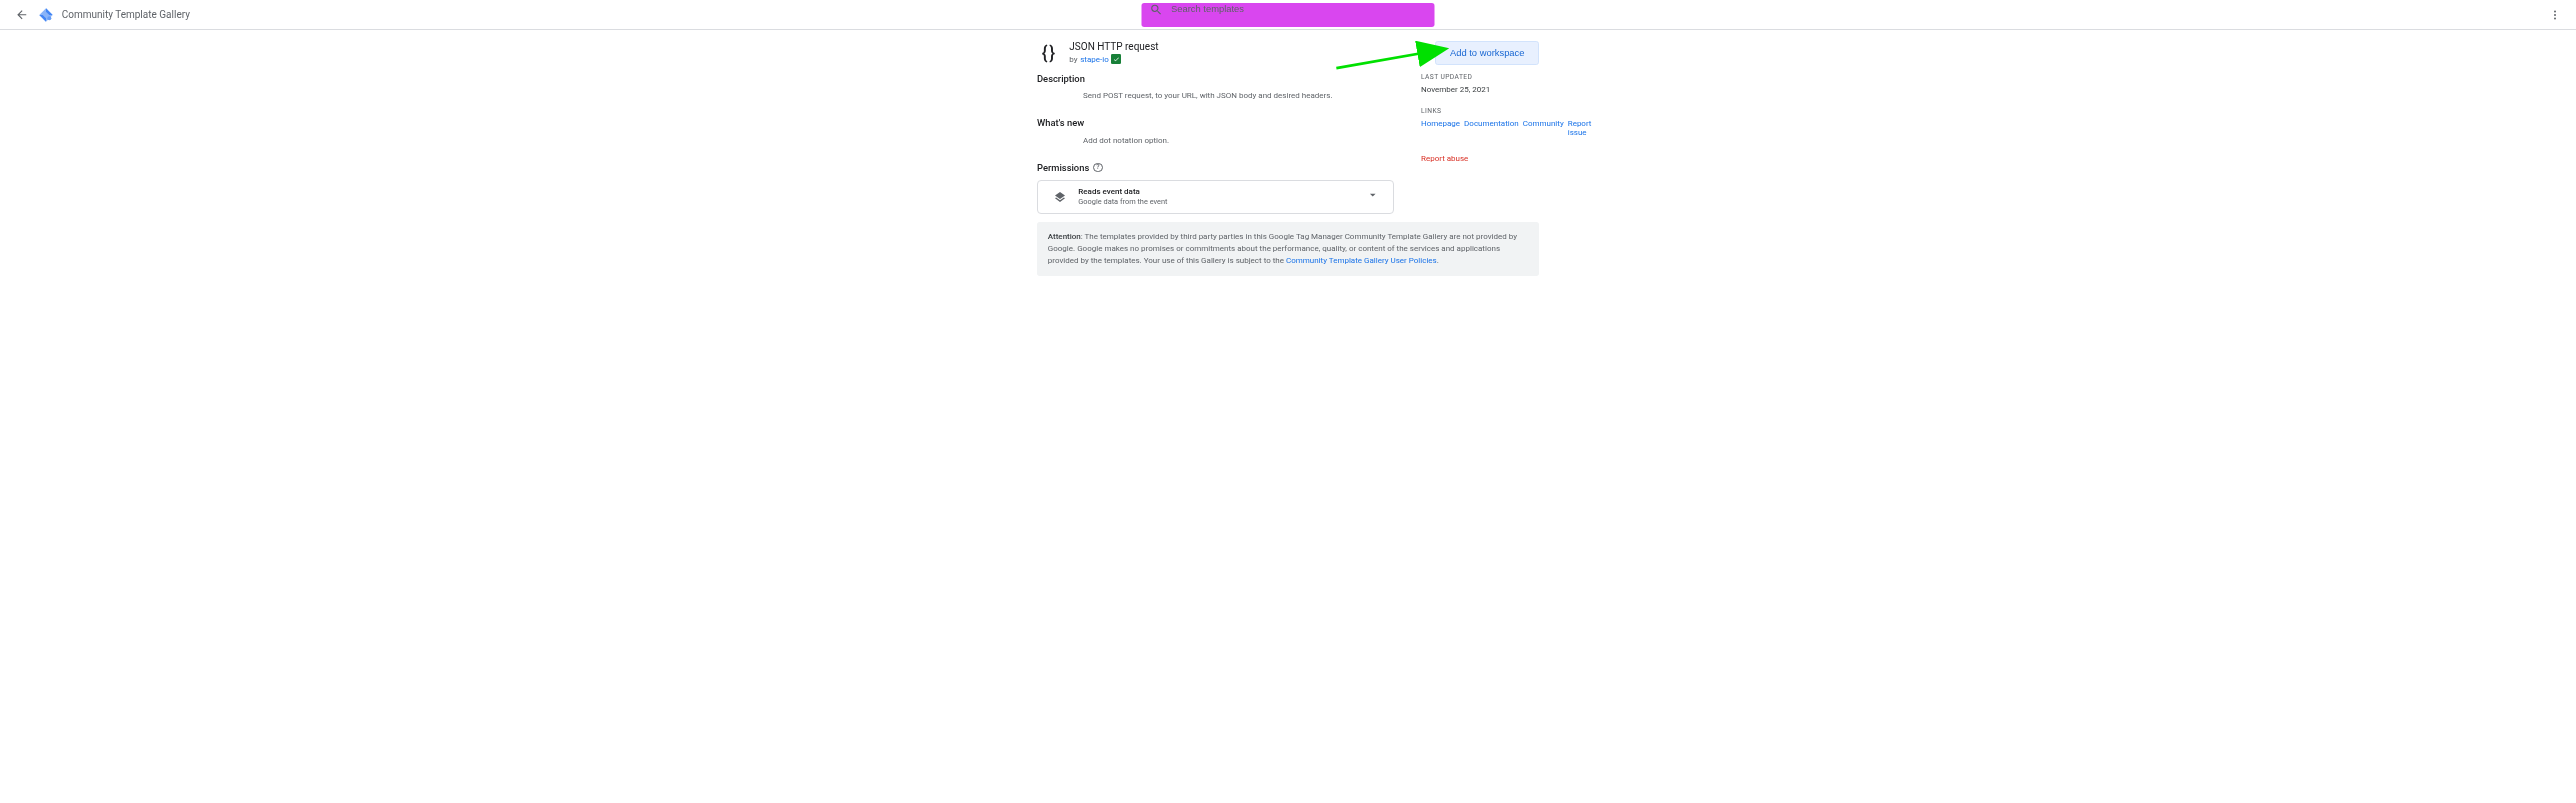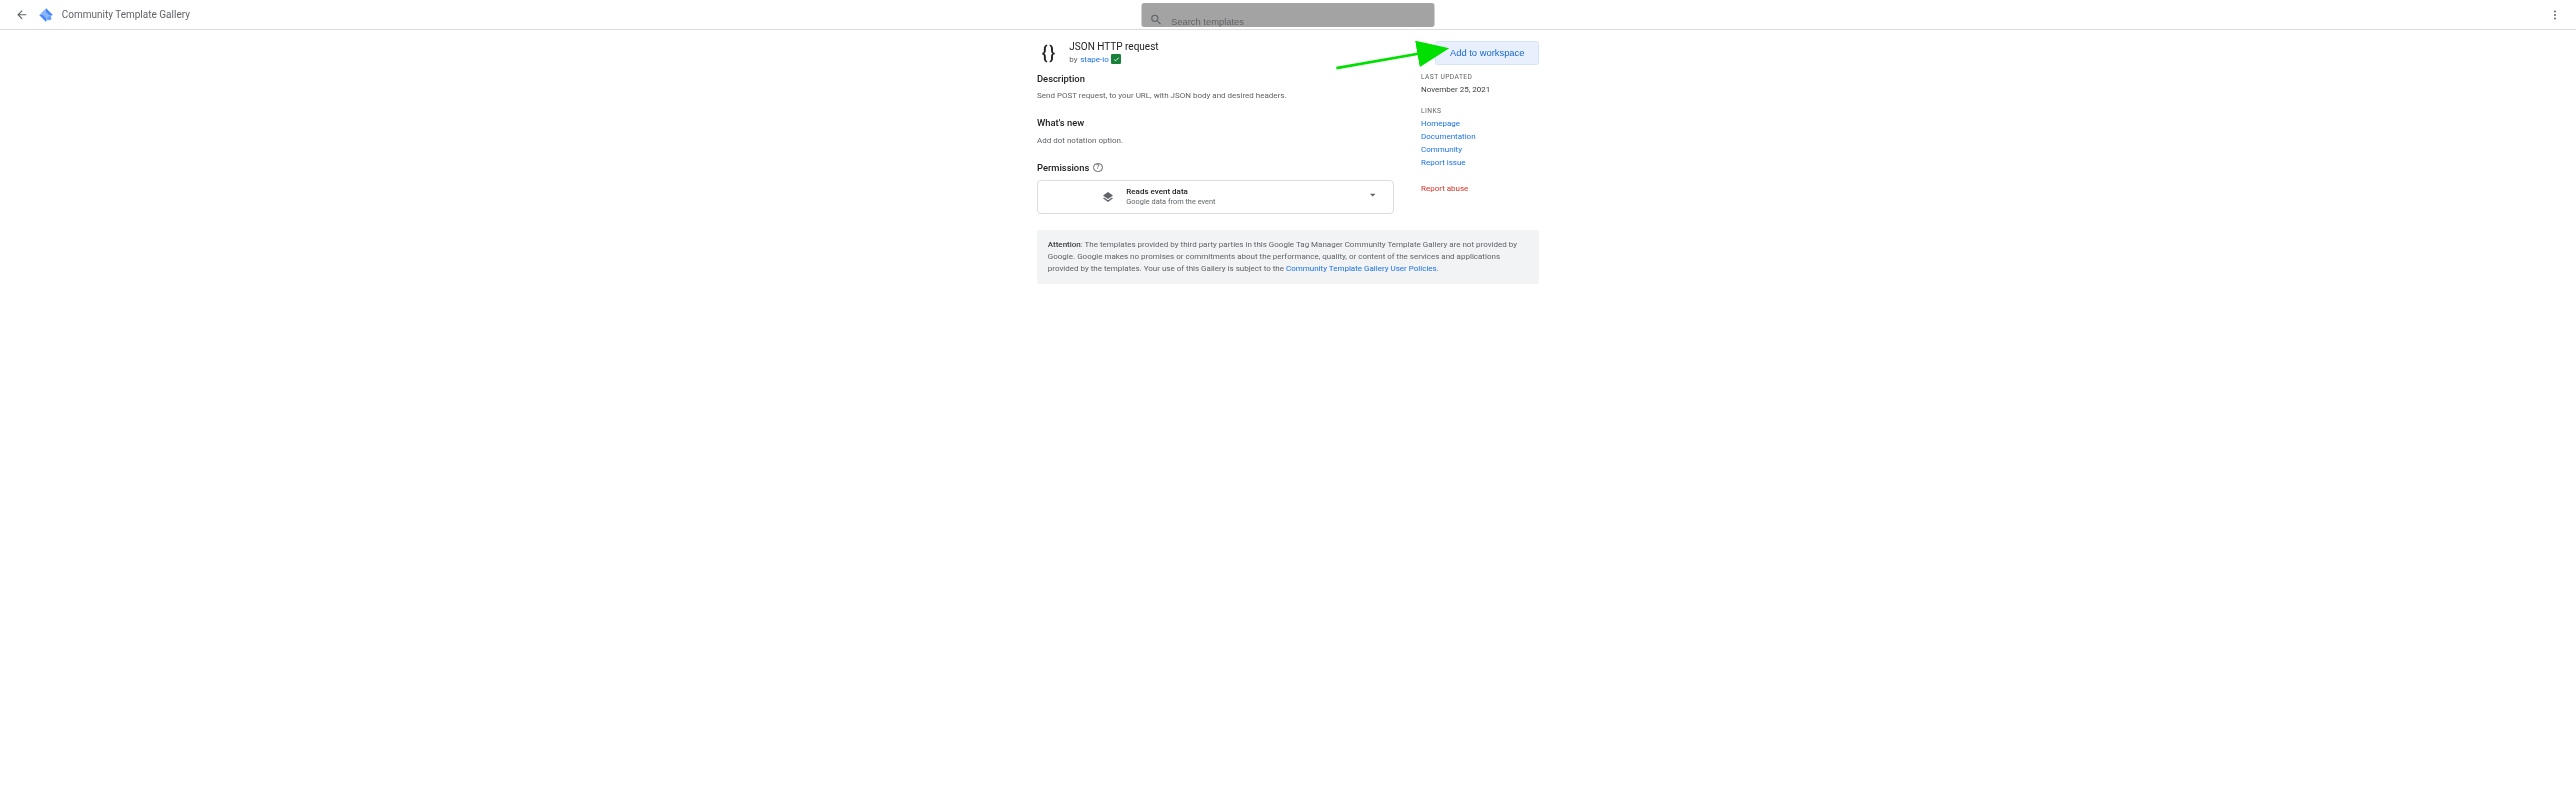--- a/index.html
+++ b/index.html
@@ -28,24 +28,24 @@
     font-size: 10px;
     color: #5f6368;
     font-weight: 400;
   }
   .search-box {
     position: absolute;
     left: 50%;
     transform: translateX(-50%);
     width: 293px;
     height: 24px;
-    background: #a3a3a3;
+    background: #d946ef;
     border-radius: 2.7px;
     display: flex;
-    align-items: flex-end;
+    align-items: flex-start;
     padding: 0 8px;
   }
   .search-box svg { width: 13.5px; height: 13.5px; fill: #5f6368; margin-right: 8px; }
   .search-input {
     border: none; background: transparent; outline: none;
     flex: 1; font-size: 9.4px; color: #202124;
   }
   .search-input::placeholder { color: #5f6368; }
   .more-btn {
     margin-left: auto;
@@ -127,52 +127,52 @@
     margin-bottom: 6.7px;
     display: flex;
     align-items: center;
     gap: 4px;
   }
   .section-p {
     font-size: 8px;
     color: #5f6368;
     margin-bottom: 15px;
     line-height: 1.5;
+    margin-left: 46px;
   }
   .help-icon { 
     width: 9.4px; height: 9.4px; border: 1px solid #5f6368; border-radius: 50%;
     display: inline-flex; align-items: center; justify-content: center;
     font-size: 6.7px; color: #5f6368;
   }
 
   .perm-card {
     border: 0.7px solid #dadce0;
     border-radius: 4px;
-    margin-bottom: 16px;
-    padding-left: 48px;
+    margin-bottom: 8px;
   }
   .perm-row {
     display: flex; align-items: center; gap: 10.8px;
     padding: 6.7px 13.5px;
   }
   .perm-row + .perm-row { border-top: 0.7px solid #dadce0; }
   .perm-icon { width: 16px; display:flex; justify-content:center; }
   .perm-icon svg { width: 12px; height: 12px; fill: #5f6368; }
   .perm-icon-http { font-size: 5.4px; font-weight: 700; color: #5f6368; letter-spacing: 0.2px; }
   .perm-text { flex: 1; }
   .perm-title { font-size: 8px; font-weight: 500; color: #202124; }
   .perm-desc { font-size: 7.4px; color: #5f6368; margin-top: 0.7px; }
   .expand-icon svg { width: 13.5px; height: 13.5px; fill: #5f6368; }
 
   .side-label {
     font-size: 6.7px; letter-spacing: 0.4px; color: #5f6368;
     text-transform: uppercase; margin-bottom: 4px;
   }
   .side-val { font-size: 8px; color: #3c4043; margin-bottom: 13.5px; }
-  .side-links { display: flex; flex-direction: column; gap: 4px; margin-bottom: 13.5px; }
+  .side-links { display: flex; gap: 4px; margin-bottom: 13.5px; }
   .side-links a { font-size: 8px; color: #1a73e8; text-decoration: none; }
   .report-abuse { font-size: 8px; color: #d93025; text-decoration: none; }
 
   .attention {
     background: #f1f3f4;
     border-radius: 2.7px;
     padding: 9.4px 10.8px;
     font-size: 8px;
     line-height: 1.5;
     color: #5f6368;

